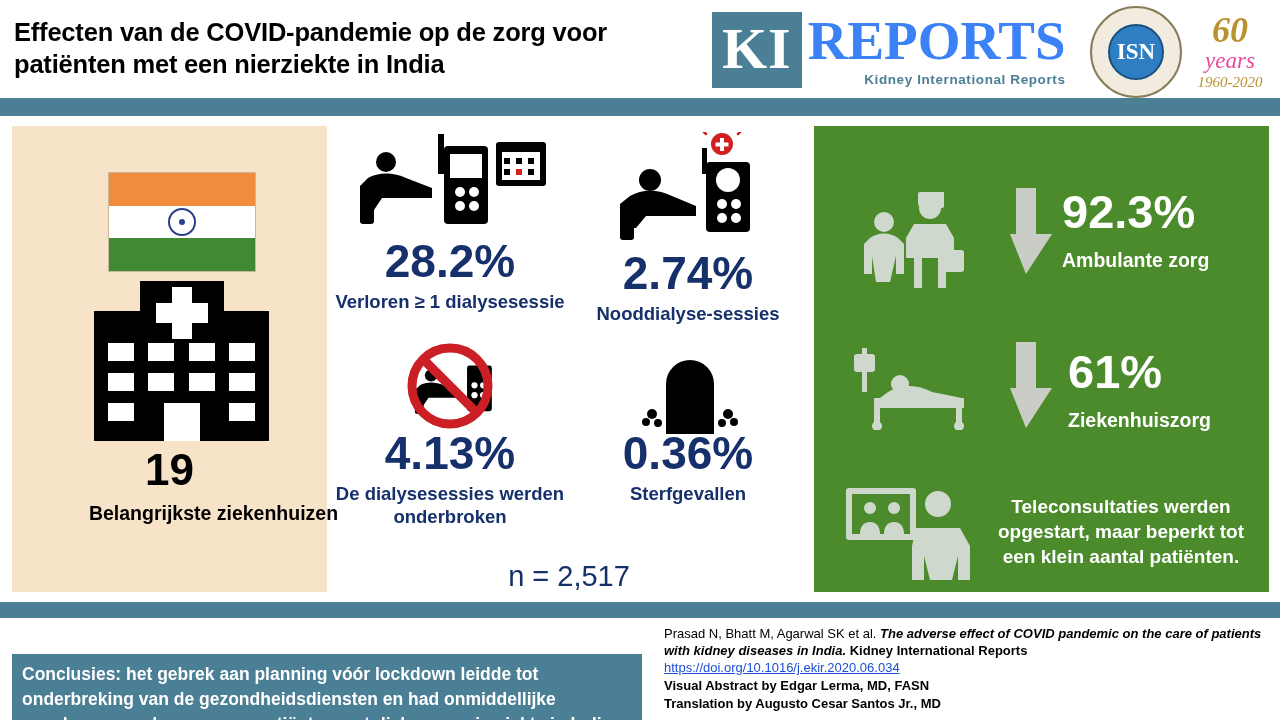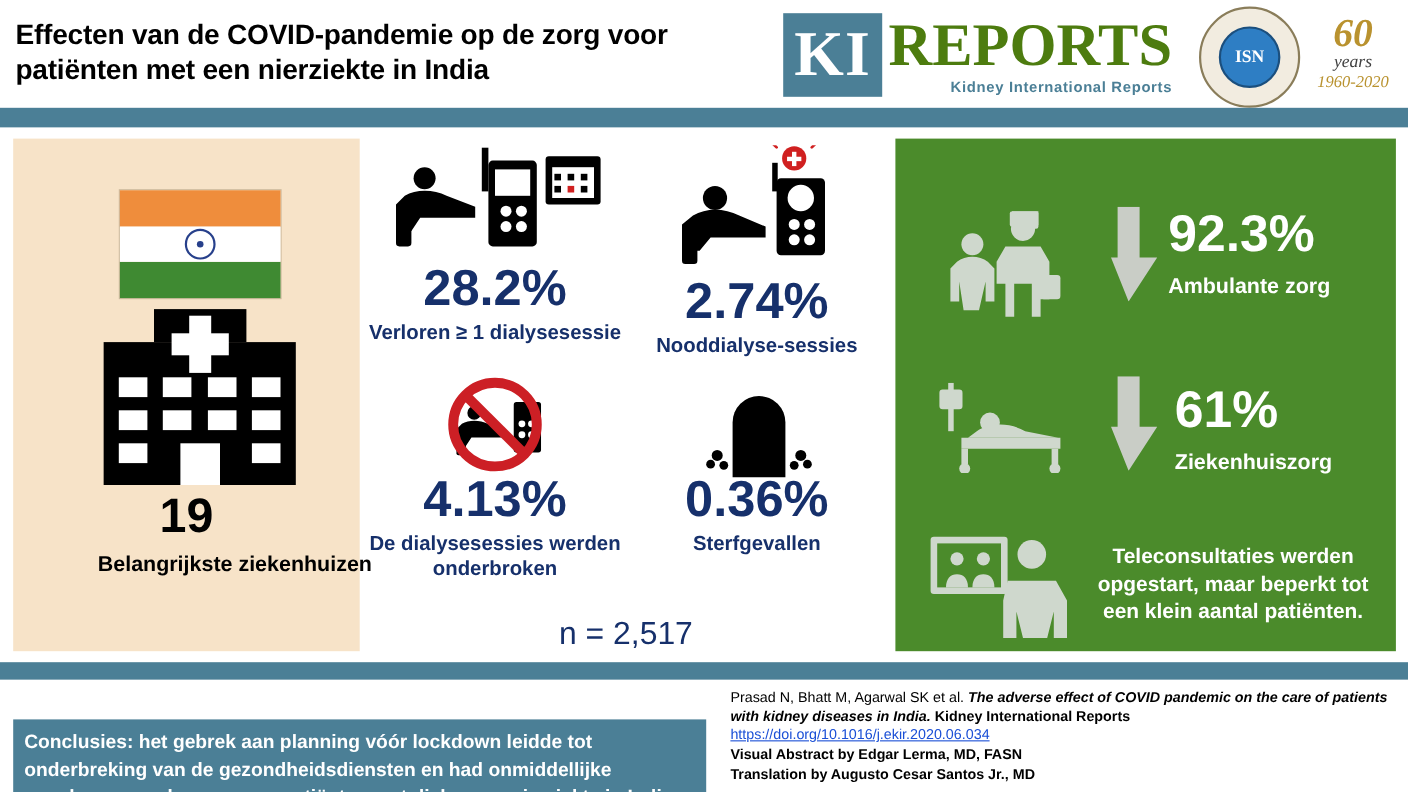--- a/index.html
+++ b/index.html
@@ -53,21 +53,21 @@
     font-weight: bold;
     line-height: 1;
     padding: 8px 10px 10px 10px;
     letter-spacing: 1px;
     font-family: "Liberation Serif", serif;
   }
   .ki-right {
     margin-left: 6px;
   }
   .ki-reports {
-    color: #4d7c0f;
+    color: #3b82f6;
     font-size: 55px;
     font-weight: bold;
     line-height: 1;
     font-family: "Liberation Serif", serif;
     letter-spacing: 0px;
   }
   .ki-sub {
     color: #4b7f96;
     font-size: 13.5px;
     font-weight: bold;
@@ -90,21 +90,21 @@
     display: flex;
     align-items: center;
     justify-content: center;
   }
   .isn-seal-inner {
     width: 52px; height: 52px;
     border-radius: 50%;
     background: #2e7ec4;
     border: 2px solid #1b4f7e;
     color: #ffffff;
-    font-size: 16px;
+    font-size: 23px;
     font-weight: bold;
     display: flex;
     align-items: center;
     justify-content: center;
     font-family: "Liberation Serif", serif;
   }
   .isn-60 {
     position: absolute;
     left: 96px; top: 8px;
     width: 88px;
@@ -112,22 +112,22 @@
   }
   .isn-60 .num {
     color: #b9922f;
     font-size: 36px;
     font-weight: bold;
     font-style: italic;
     line-height: 1;
     font-family: "Liberation Serif", serif;
   }
   .isn-60 .years {
-    color: #404040;
-    font-size: 16px;
+    color: #ec4899;
+    font-size: 23px;
     font-style: italic;
     line-height: 1.1;
     font-family: "Liberation Serif", serif;
   }
   .isn-60 .range {
     color: #b9922f;
     font-size: 15px;
     font-style: italic;
     margin-top: 1px;
     font-family: "Liberation Serif", serif;

